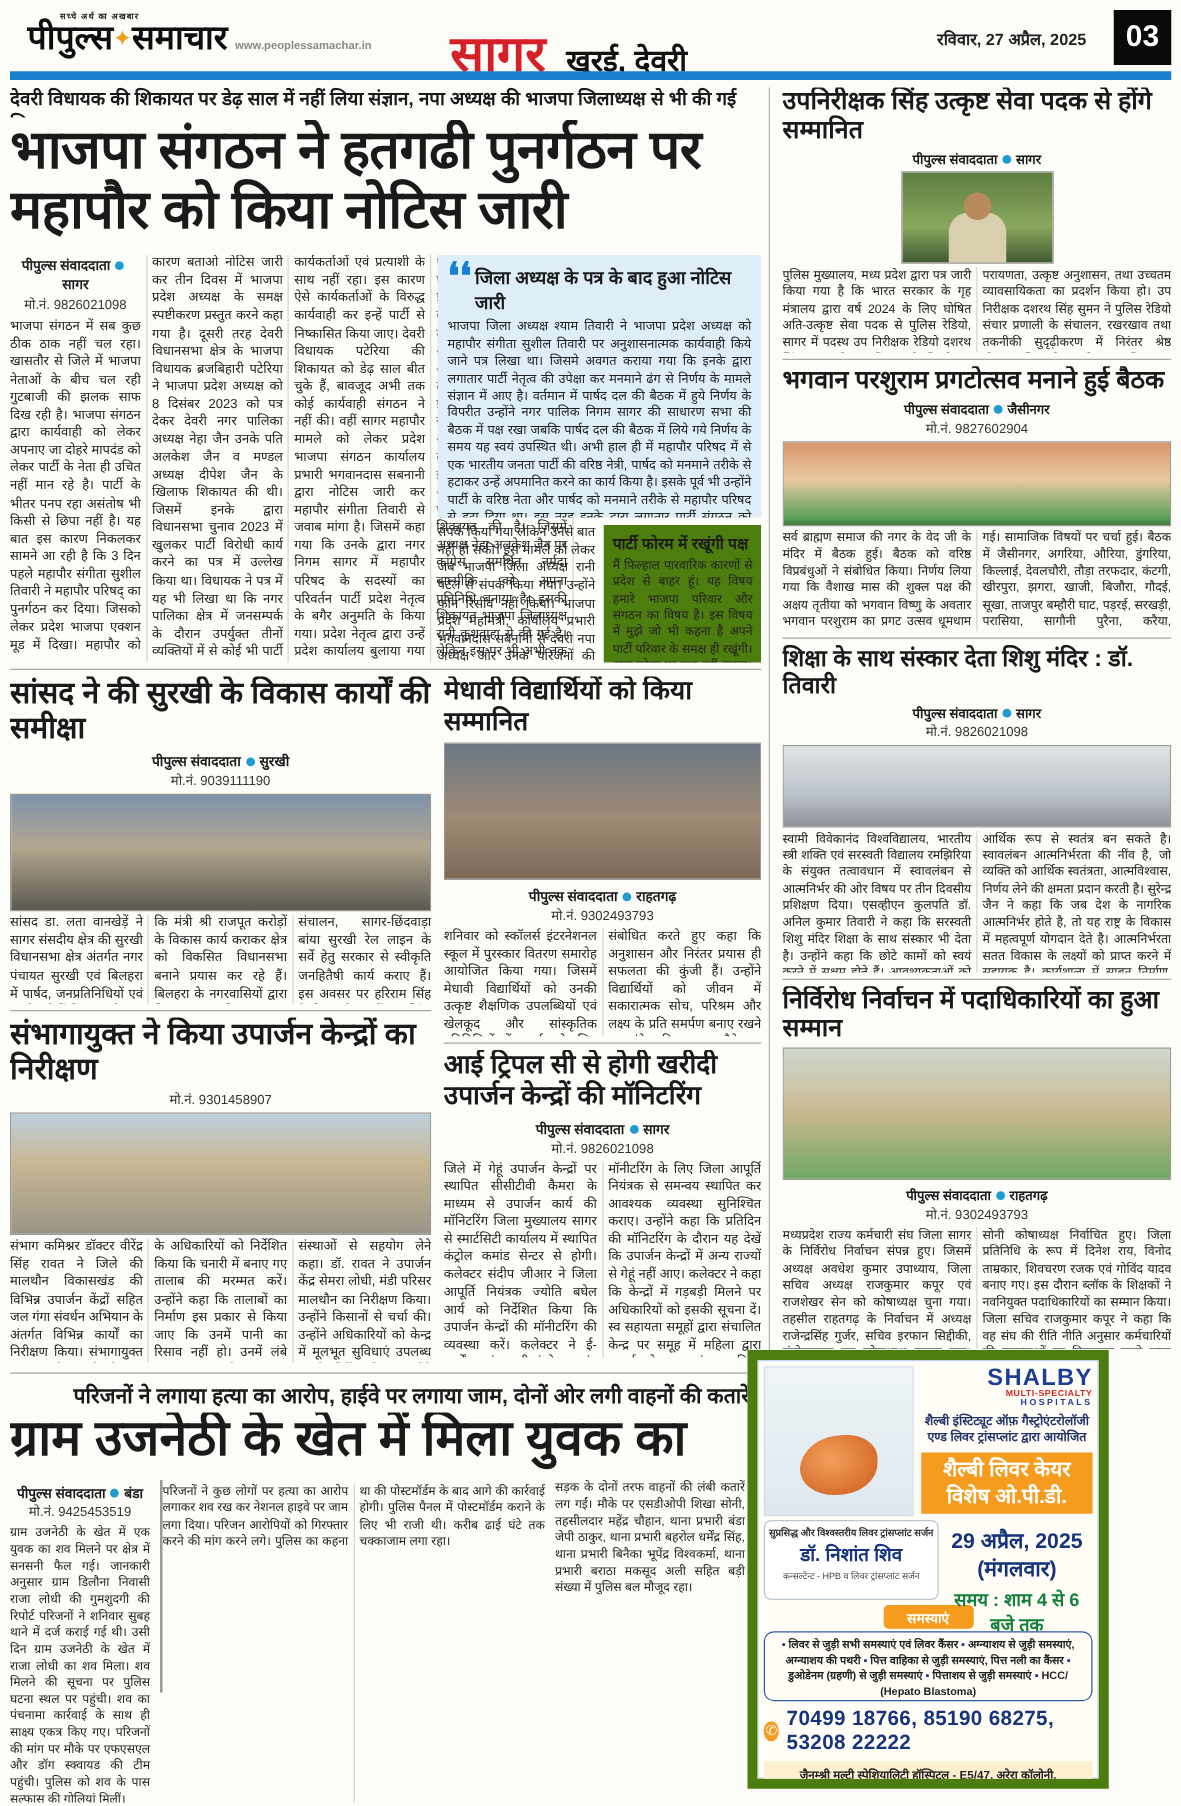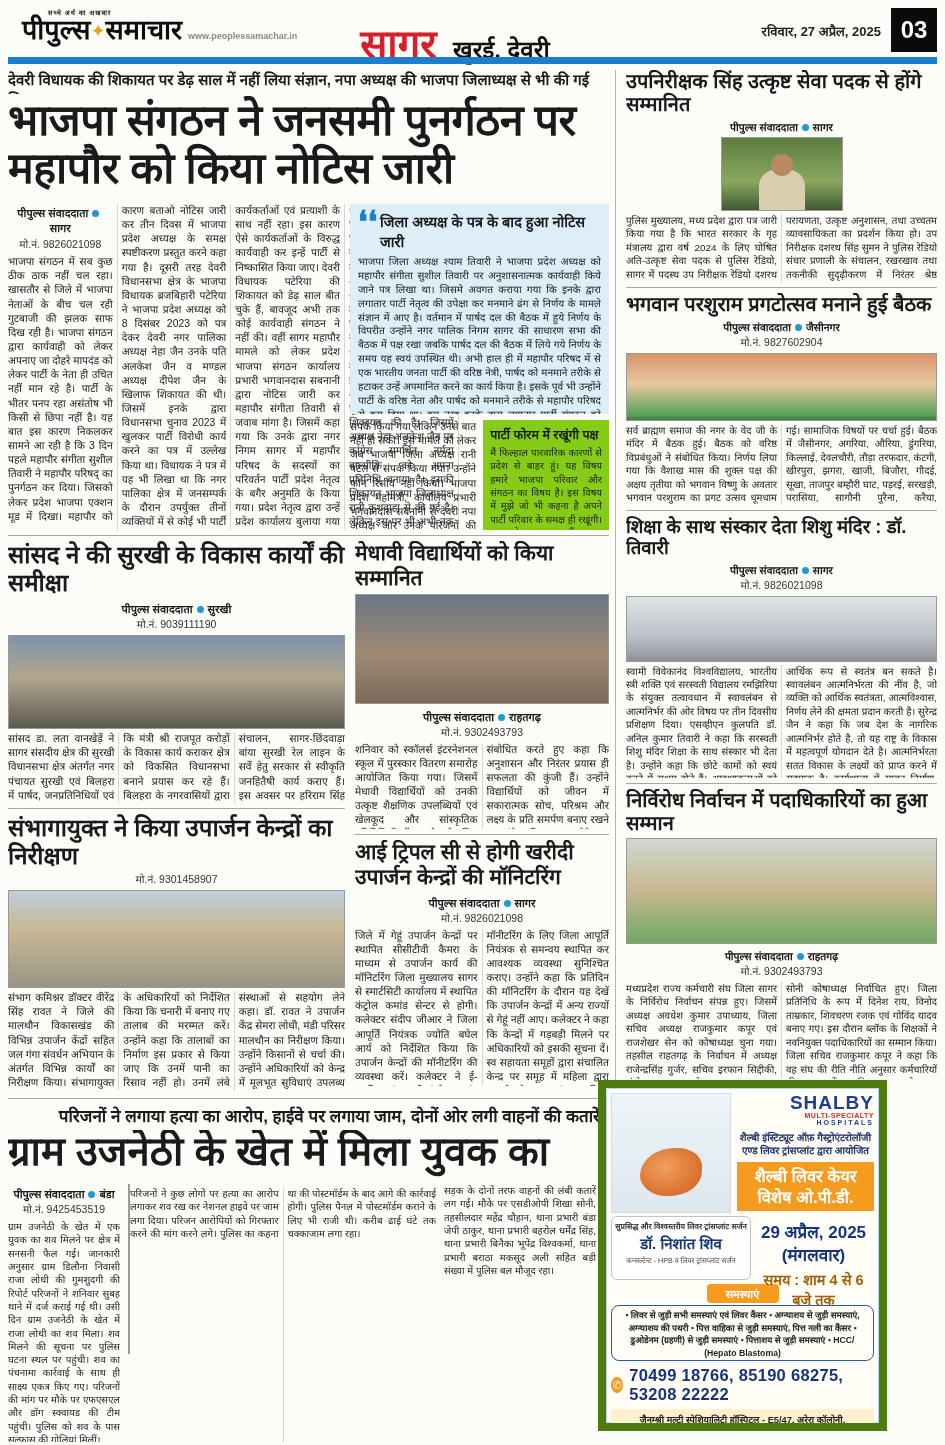--- a/index.html
+++ b/index.html
@@ -8,21 +8,21 @@
   
   .header{position:absolute;left:8px;top:6px;width:929px;height:50px;}
   .logo-block{position:absolute;left:14px;top:2px;}
   .logo-tag{font-size:6.5px;font-weight:bold;letter-spacing:1px;color:#222;margin-left:26px;}
   .logo-line{font-size:27px;font-weight:bold;color:#0d0d0d;line-height:1;}
   .logo-dia{display:inline-block;color:#e8a01d;font-size:18px;transform:translateY(-2px);}
   .logo-url{display:inline-block;font-size:9px;color:#8a8a8a;margin-left:6px;}
   .edition-block{position:absolute;left:282px;top:16px;width:330px;text-align:center;}
   .edition-main{display:inline-block;font-size:40px;font-weight:bold;color:#d61f26;line-height:1.1;}
   .edition-sub{display:inline-block;font-size:24px;font-weight:bold;color:#111;margin-left:12px;}
-  .date-block{position:absolute;right:56px;top:16px;font-size:13px;font-weight:bold;color:#222;}
+  .date-block{position:absolute;right:68px;top:16px;font-size:13px;font-weight:bold;color:#222;}
   .pageno{position:absolute;right:0;top:2px;width:46px;height:44px;background:#0a0a0a;color:#fff;
           font-size:24px;font-weight:bold;text-align:center;line-height:44px;}
   .bluebar{position:absolute;left:8px;top:57px;width:929px;height:7px;background:#1b7fd0;}
   
   .colL{position:absolute;left:8px;top:70px;width:601px;}
   .colR{position:absolute;left:626px;top:70px;width:311px;}
   .vrule{position:absolute;left:615px;top:70px;width:1px;height:1012px;background:#b5b5b0;}
   .hdiv{border:none;border-top:1px solid #a8a8a2;margin:5px 0;}
   
   .kicker{font-size:15px;font-weight:bold;line-height:1.3;height:24px;overflow:hidden;}
@@ -56,21 +56,21 @@
   
   .lead-row{display:flex;gap:10px;height:326px;overflow:hidden;}
   .lead-left{width:332px;column-count:3;column-gap:9px;column-rule:1px solid #d6d6d0;}
   .lead-right{width:259px;}
   .hbox{background:#ddeef9;padding:7px 8px;height:196px;overflow:hidden;}
   .hbox-title{font-size:14.5px;font-weight:bold;margin:0 0 4px 22px;}
   .qicon{float:left;color:#1b7fd0;font-size:30px;line-height:.7;font-weight:bold;font-family:"Liberation Serif",serif;}
   .hbox .body{font-size:10.2px;}
   .lead-right-row{display:flex;gap:7px;margin-top:6px;height:112px;overflow:hidden;}
   .lr-b2{width:53%;}
-  .qbox{width:47%;background:#84cc16;padding:6px 7px;overflow:hidden;}
+  .qbox{width:47%;background:#4d7c0f;padding:6px 7px;overflow:hidden;}
   .qbox-title{font-size:12.5px;font-weight:bold;margin-bottom:3px;}
   .qbox .body{font-size:9.8px;}
   
   .row2{display:flex;gap:10px;height:552px;overflow:hidden;margin-top:2px;}
   .col-a{width:337px;}
   .col-b{width:254px;}
   
   .banda{margin-top:4px;height:342px;overflow:hidden;width:592px;}
   .kicker2{font-size:17px;font-weight:bold;height:24px;overflow:hidden;text-align:right;}
   .banda-head{font-size:40px;font-weight:bold;line-height:1.05;margin:2px 0 6px 0;height:48px;overflow:hidden;}
@@ -101,21 +101,21 @@
   .ad-org{font-size:10px;font-weight:bold;color:#24356b;text-align:center;line-height:1.3;margin-top:5px;}
   .ad-title{background:#f59b1e;color:#fff;text-align:center;font-size:16.5px;font-weight:bold;
             line-height:1.25;padding:4px 2px;margin-top:5px;}
   .ad-mid{display:flex;gap:2px;margin-top:5px;height:64px;}
   .doc-box{width:140px;background:#fff;border:1px solid #b9c6cf;border-radius:6px;text-align:center;padding:4px 3px;box-sizing:border-box;}
   .doc-intro{font-size:7.8px;font-weight:bold;color:#333;}
   .doc-name{font-size:15px;font-weight:bold;color:#16347c;margin:2px 0;}
   .doc-role{font-size:7.2px;color:#444;}
   .ad-when{flex:1;text-align:center;}
   .ad-date{font-size:17px;font-weight:bold;color:#16347c;margin-top:4px;}
-  .ad-time{font-size:14.5px;font-weight:bold;color:#a16207;margin-top:3px;}
+  .ad-time{font-size:14.5px;font-weight:bold;color:#15803d;margin-top:3px;}
   .prob-badge{width:64px;margin:4px auto 2px auto;background:#f59b1e;color:#fff;font-size:11px;
               font-weight:bold;text-align:center;border-radius:4px;padding:2px 4px;}
   .prob-box{border:1.5px solid #2c5aa0;border-radius:8px;padding:3px 6px;font-size:8.7px;font-weight:bold;
             color:#222;text-align:center;line-height:1.45;height:48px;overflow:hidden;}
   .prob-item{display:inline;}
   .prob-item::before{content:"▪ ";color:#16347c;}
   .ad-phone{display:flex;align-items:center;justify-content:center;gap:6px;margin-top:5px;}
   .phone-ic{display:inline-block;width:16px;height:16px;border-radius:50%;background:#f59b1e;color:#fff;
             font-size:11px;text-align:center;line-height:16px;}
   .phone-nums{font-size:16.5px;font-weight:bold;color:#16347c;letter-spacing:.3px;}
@@ -139,21 +139,21 @@
     <div class="date-block">रविवार, 27 अप्रैल, 2025</div>
     <div class="pageno">03</div>
   </div>
   <div class="bluebar"></div>
   <div class="vrule"></div>
 
   <div class="colL">
 
     <section class="art">
       <div class="kicker">देवरी विधायक की शिकायत पर डेढ़ साल में नहीं लिया संज्ञान, नपा अध्यक्ष की भाजपा जिलाध्यक्ष से भी की गई शिकायत</div>
-      <h1 class="lead-head">भाजपा संगठन ने जनसमी पुनर्गठन पर महापौर को किया नोटिस जारी</h1>
+      <h1 class="lead-head">भाजपा संगठन ने हतगढी पुनर्गठन पर महापौर को किया नोटिस जारी</h1>
       <div class="lead-row">
         <div class="lead-left body">
           <div class="byline"><span>पीपुल्स संवाददाता</span><span class="dot"></span><span>सागर</span></div>
           <div class="by-phone">मो.नं. 9826021098</div>
           <span>भाजपा संगठन में सब कुछ ठीक ठाक नहीं चल रहा। खासतौर से जिले में भाजपा नेताओं के बीच चल रही गुटबाजी की झलक साफ दिख रही है। भाजपा संगठन द्वारा कार्यवाही को लेकर अपनाए जा दोहरे मापदंड को लेकर पार्टी के नेता ही उचित नहीं मान रहे है। पार्टी के भीतर पनप रहा असंतोष भी किसी से छिपा नहीं है। यह बात इस कारण निकलकर सामने आ रही है कि 3 दिन पहले महापौर संगीता सुशील तिवारी ने महापौर परिषद् का पुनर्गठन कर दिया। जिसको लेकर प्रदेश भाजपा एक्शन मूड में दिखा। महापौर को कारण बताओ नोटिस जारी कर तीन दिवस में भाजपा प्रदेश अध्यक्ष के समक्ष स्पष्टीकरण प्रस्तुत करने कहा गया है। दूसरी तरह देवरी विधानसभा क्षेत्र के भाजपा विधायक ब्रजबिहारी पटेरिया ने भाजपा प्रदेश अध्यक्ष को 8 दिसंबर 2023 को पत्र देकर देवरी नगर पालिका अध्यक्ष नेहा जैन उनके पति अलकेश जैन व मण्डल अध्यक्ष दीपेश जैन के खिलाफ शिकायत की थी। जिसमें इनके द्वारा विधानसभा चुनाव 2023 में खुलकर पार्टी विरोधी कार्य करने का पत्र में उल्लेख किया था। विधायक ने पत्र में यह भी लिखा था कि नगर पालिका क्षेत्र में जनसम्पर्क के दौरान उपर्युक्त तीनों व्यक्तियों में से कोई भी पार्टी कार्यकर्ताओं एवं प्रत्याशी के साथ नहीं रहा। इस कारण ऐसे कार्यकर्ताओं के विरुद्ध कार्यवाही कर इन्हें पार्टी से निष्कासित किया जाए। देवरी विधायक पटेरिया की शिकायत को डेढ़ साल बीत चुके हैं, बावजूद अभी तक कोई कार्यवाही संगठन ने नहीं की। वहीं सागर महापौर मामले को लेकर प्रदेश भाजपा संगठन कार्यालय प्रभारी भगवानदास सबनानी द्वारा नोटिस जारी कर महापौर संगीता तिवारी से जवाब मांगा है। जिसमें कहा गया कि उनके द्वारा नगर निगम सागर में महापौर परिषद के सदस्यों का परिवर्तन पार्टी प्रदेश नेतृत्व के बगैर अनुमति के किया गया। प्रदेश नेतृत्व द्वारा उन्हें प्रदेश कार्यालय बुलाया गया था। इनके द्वारा महापौर परिषद का पुनर्गठन बिना प्रदेश की अनुमति के करना व प्रदेश द्वारा बुलाये जाने पर उपस्थित नहीं होना अनुशासनहीनता के दायरे में आता है। इस पत्र प्राप्ति के तीन दिवस में उपस्थित होकर प्रदेश अध्यक्ष के समक्ष स्पष्टीकरण दे। वहीं अनुशासनहीनता से जुड़ा देवरी नगर का भी मामला है। इसमें देवरी विधायक के अलावा इन दिनों भाजपा के पूर्व मंडल अध्यक्ष ने भी शिकायत की है। जिसमें अध्यक्ष नेहा अलकेश जैन पर कांग्रेस समर्थित नर्मदा बाल्मीकि को अपना प्रतिनिधि बनाया है। इसकी शिकायत भाजपा जिलाध्यक्ष रानी कुशवाहा से की गई है। लेकिन इस पर भी अभी तक कोई कार्यवाही नहीं हुई। भाजपा प्रदेश अध्यक्ष वीडी शर्मा से इस विषय में</span>
         </div>
         <div class="lead-right">
           <div class="hbox">
             <span class="qicon">❛❛</span>
             <div class="hbox-title">जिला अध्यक्ष के पत्र के बाद हुआ नोटिस जारी</div>

